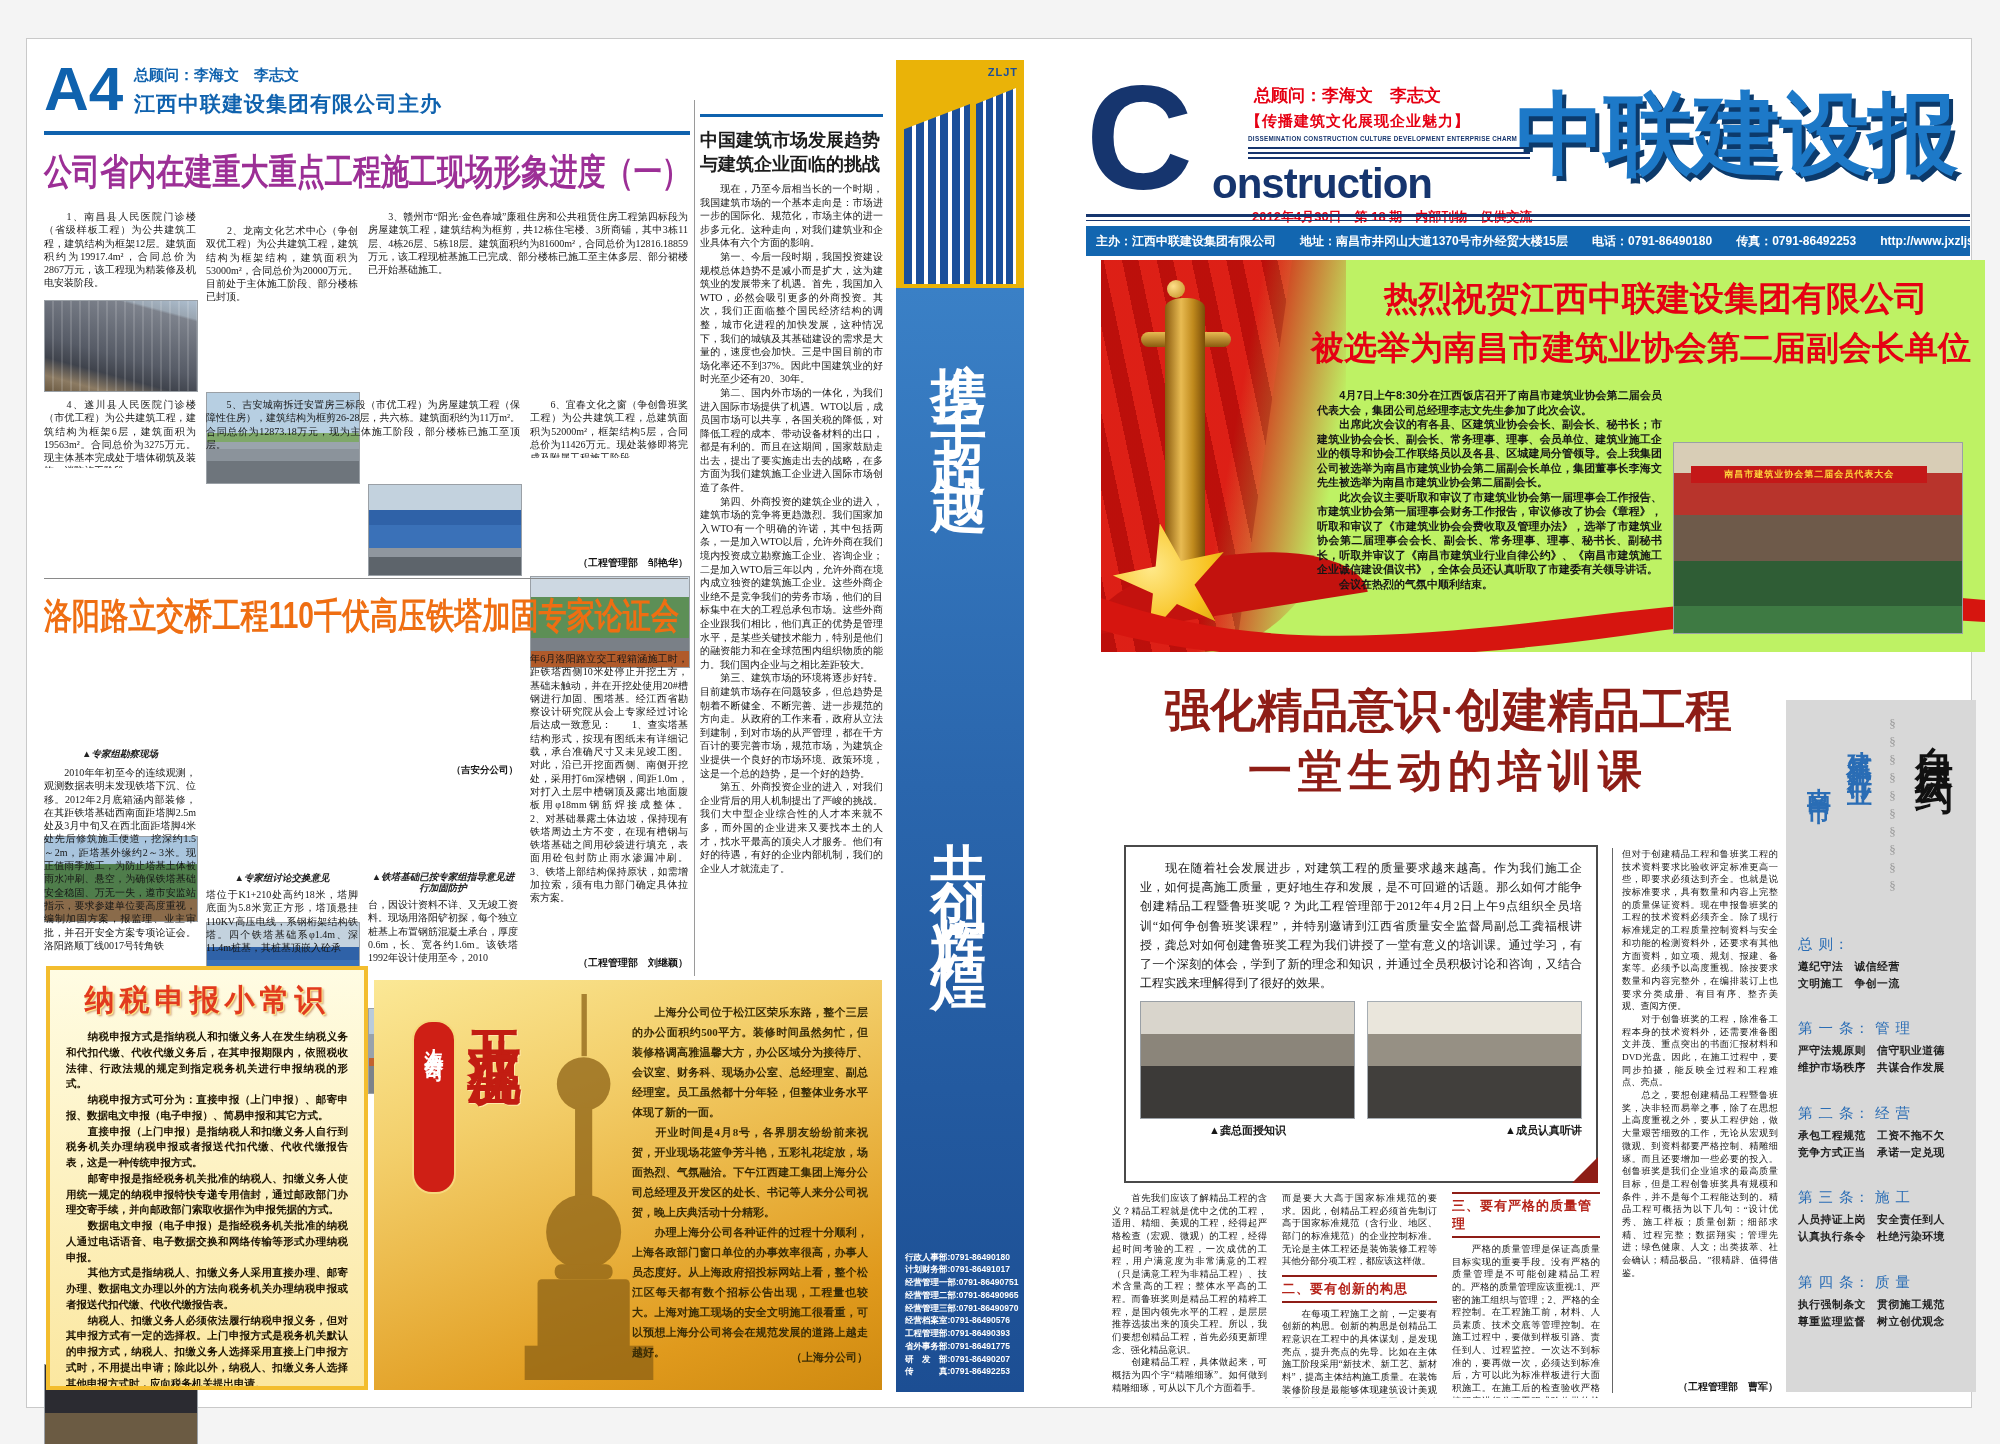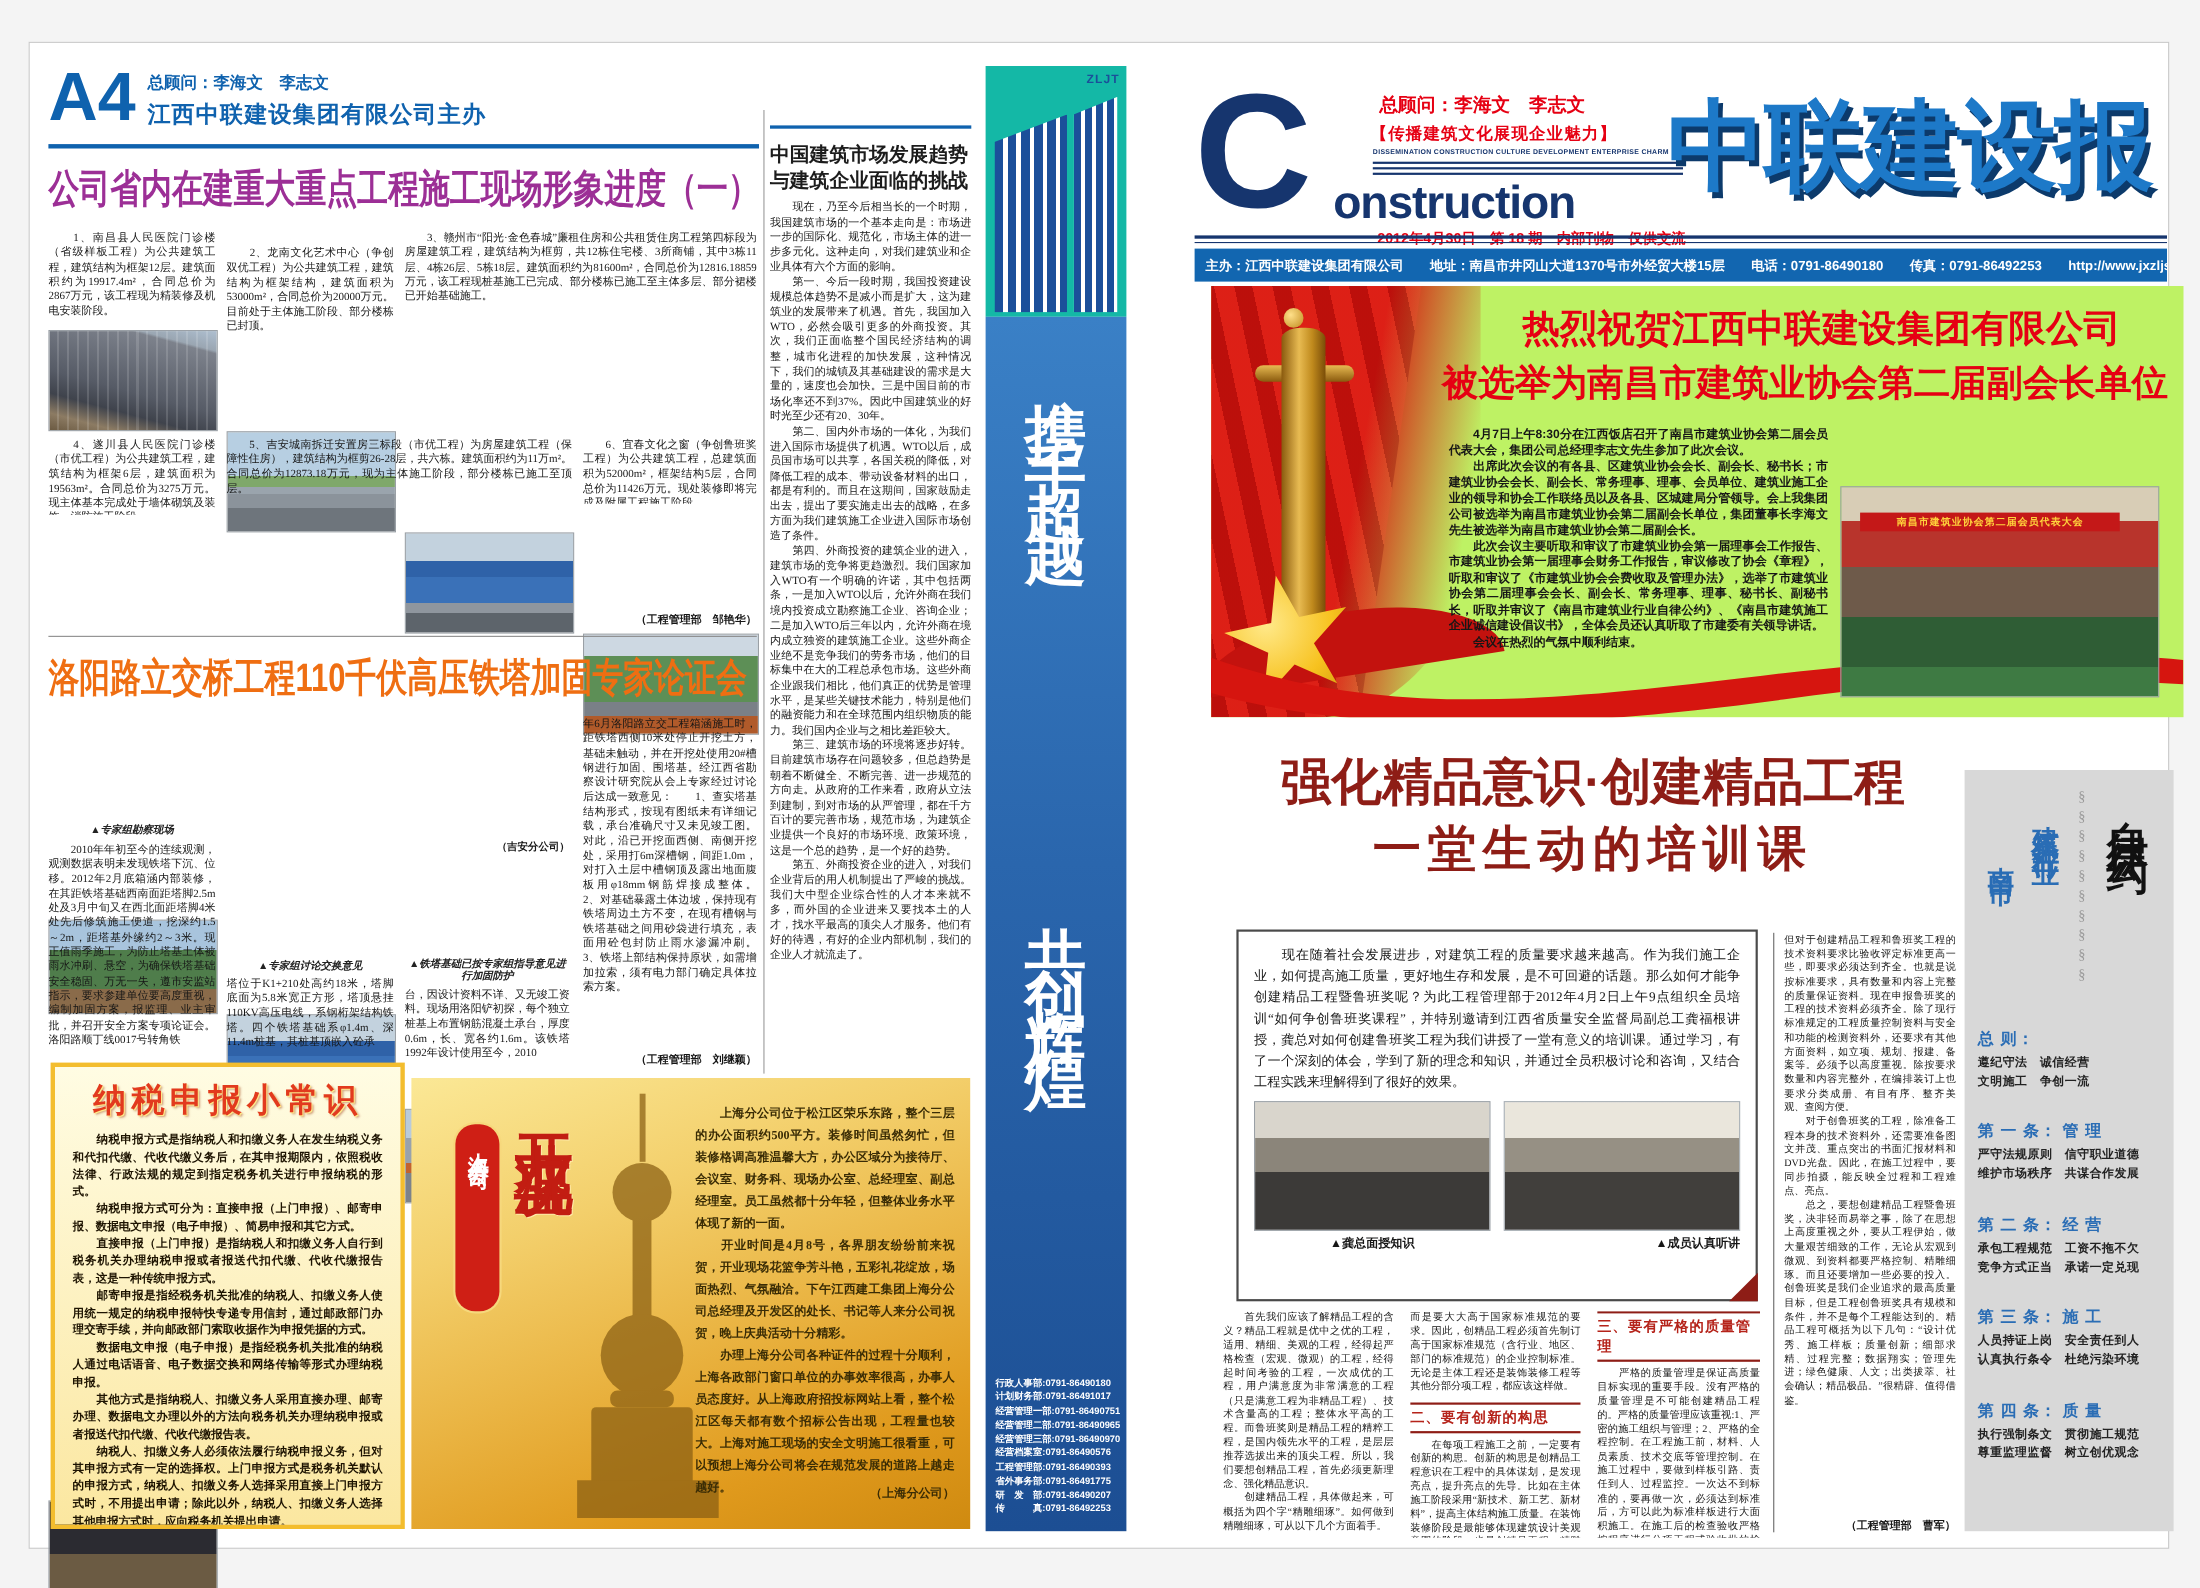--- a/index.html
+++ b/index.html
@@ -28,21 +28,21 @@
   .ph-train{background:linear-gradient(180deg,#d9d5cc 0 28%,#8b857a 28% 55%,#3c3a38 55% 100%);}
   .banner{position:absolute;top:12%;left:6%;width:82%;background:#c41818;color:#ffd33c;
           font-size:9px;font-weight:700;text-align:center;padding:2px 0;letter-spacing:1px;
           font-family:"Liberation Sans",sans-serif;}
   .redhead{font-family:"Liberation Sans",sans-serif;font-weight:900;color:#b5231a;
            font-size:13px;border-top:2px solid #8e1d16;border-bottom:2px solid #8e1d16;
            padding:3px 0;margin:7px 0 5px 0;letter-spacing:1px;}
   .c-row{display:flex;white-space:nowrap;font-family:"Liberation Sans",sans-serif;
          font-weight:700;color:#fff;font-size:8.5px;line-height:1.5;}
   .c-row .lab::after{content:": ";}
-  .pact-h{font-family:"Liberation Sans",sans-serif;font-weight:700;color:#2a6db5;
+  .pact-h{font-family:"Liberation Sans",sans-serif;font-weight:400;color:#2a6db5;
           font-size:14.5px;letter-spacing:1px;margin:28px 0 4px 0;}
   .pact-l{font-weight:800;color:#222;font-size:10.8px;line-height:1.55;letter-spacing:.5px;}
   .fold{position:absolute;right:-2px;bottom:-2px;width:0;height:0;
         border-left:26px solid transparent;border-bottom:26px solid #8e1d16;}
   .star{clip-path:polygon(50% 0%,61% 35%,98% 35%,68% 57%,79% 91%,50% 70%,21% 91%,32% 57%,2% 35%,39% 35%);
         background:radial-gradient(circle at 35% 35%,#ffe98a,#f7c21f 55%,#c78f07);}
 </style>
 </head>
 <body>
 
@@ -142,21 +142,21 @@
   </div>
   <div class="abs" style="left:700px;top:182px;width:183px;height:792px;overflow:hidden;">
     <div class="jt" style="font-size:10px;line-height:1.36;">　　现在，乃至今后相当长的一个时期，我国建筑市场的一个基本走向是：市场进一步的国际化、规范化，市场主体的进一步多元化。这种走向，对我们建筑业和企业具体有六个方面的影响。</div>
     <div class="jt" style="font-size:10px;line-height:1.36;">　　第一、今后一段时期，我国投资建设规模总体趋势不是减小而是扩大，这为建筑业的发展带来了机遇。首先，我国加入WTO，必然会吸引更多的外商投资。其次，我们正面临整个国民经济结构的调整，城市化进程的加快发展，这种情况下，我们的城镇及其基础建设的需求是大量的，速度也会加快。三是中国目前的市场化率还不到37%。因此中国建筑业的好时光至少还有20、30年。</div>
     <div class="jt" style="font-size:10px;line-height:1.36;">　　第二、国内外市场的一体化，为我们进入国际市场提供了机遇。WTO以后，成员国市场可以共享，各国关税的降低，对降低工程的成本、带动设备材料的出口，都是有利的。而且在这期间，国家鼓励走出去，提出了要实施走出去的战略，在多方面为我们建筑施工企业进入国际市场创造了条件。</div>
     <div class="jt" style="font-size:10px;line-height:1.36;">　　第四、外商投资的建筑企业的进入，建筑市场的竞争将更趋激烈。我们国家加入WTO有一个明确的许诺，其中包括两条，一是加入WTO以后，允许外商在我们境内投资成立勘察施工企业、咨询企业；二是加入WTO后三年以内，允许外商在境内成立独资的建筑施工企业。这些外商企业绝不是竞争我们的劳务市场，他们的目标集中在大的工程总承包市场。这些外商企业跟我们相比，他们真正的优势是管理水平，是某些关键技术能力，特别是他们的融资能力和在全球范围内组织物质的能力。我们国内企业与之相比差距较大。</div>
     <div class="jt" style="font-size:10px;line-height:1.36;">　　第三、建筑市场的环境将逐步好转。目前建筑市场存在问题较多，但总趋势是朝着不断健全、不断完善、进一步规范的方向走。从政府的工作来看，政府从立法到建制，到对市场的从严管理，都在千方百计的要完善市场，规范市场，为建筑企业提供一个良好的市场环境、政策环境，这是一个总的趋势，是一个好的趋势。</div>
     <div class="jt" style="font-size:10px;line-height:1.36;">　　第五、外商投资企业的进入，对我们企业背后的用人机制提出了严峻的挑战。我们大中型企业综合性的人才本来就不多，而外国的企业进来又要找本土的人才，找水平最高的顶尖人才服务。他们有好的待遇，有好的企业内部机制，我们的企业人才就流走了。</div>
   </div>
 
-  <div class="abs" style="left:896px;top:60px;width:128px;height:228px;background:#14b8a6;">
+  <div class="abs" style="left:896px;top:60px;width:128px;height:228px;background:#eab308;">
     <span class="abs sans" style="right:6px;top:6px;font-size:11px;font-weight:900;color:#1b4f9a;letter-spacing:1px;">ZLJT</span>
     <div class="abs" style="left:8px;top:44px;width:66px;height:180px;background:repeating-linear-gradient(90deg,#1b4f9a 0 8px,#fff 8px 12px);clip-path:polygon(0 14%,100% 0,100% 100%,0 100%);"></div>
     <div class="abs" style="left:80px;top:24px;width:40px;height:200px;background:repeating-linear-gradient(90deg,#1b4f9a 0 7px,#fff 7px 10px);clip-path:polygon(0 10%,100% 2%,100% 100%,0 100%);"></div>
   </div>
   <div class="abs" style="left:896px;top:288px;width:128px;height:1104px;background:linear-gradient(180deg,#3a80c6 0%,#2a66ad 45%,#1c4e93 100%);">
     <div class="abs v" style="left:50%;transform:translateX(-50%);top:30px;height:420px;color:#fff;font-size:56px;font-weight:900;letter-spacing:38px;font-family:'DejaVu Serif',serif;">携手超越</div>
     <div class="abs v" style="left:50%;transform:translateX(-50%);top:510px;height:420px;color:#fff;font-size:56px;font-weight:900;letter-spacing:38px;font-family:'DejaVu Serif',serif;">共创辉煌</div>
     <div class="abs" style="left:9px;bottom:14px;width:112px;">
       <div class="c-row">
           <span class="lab">行政人事部</span>

